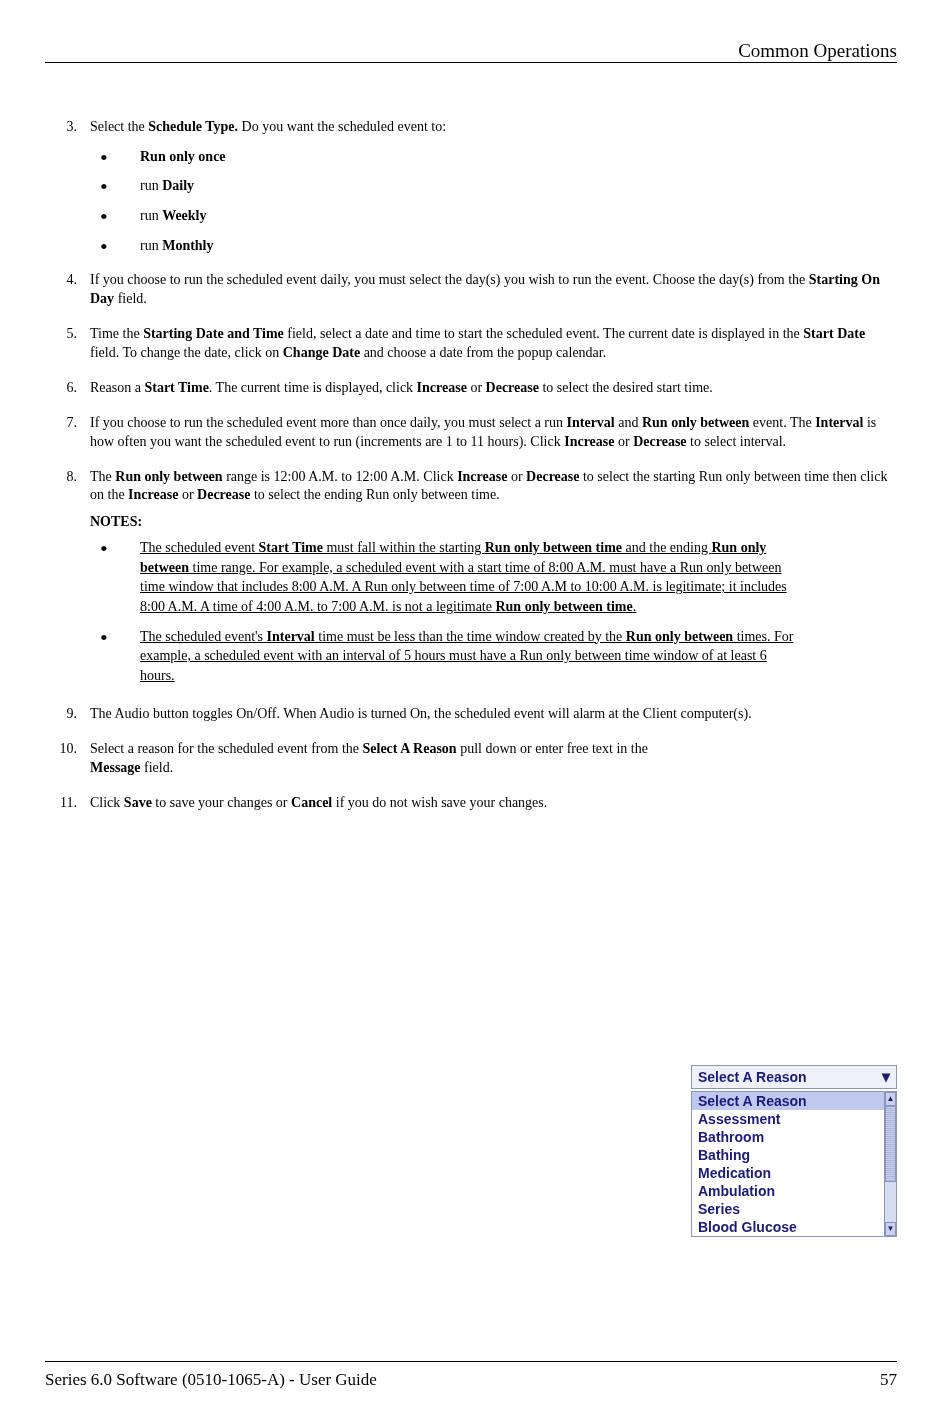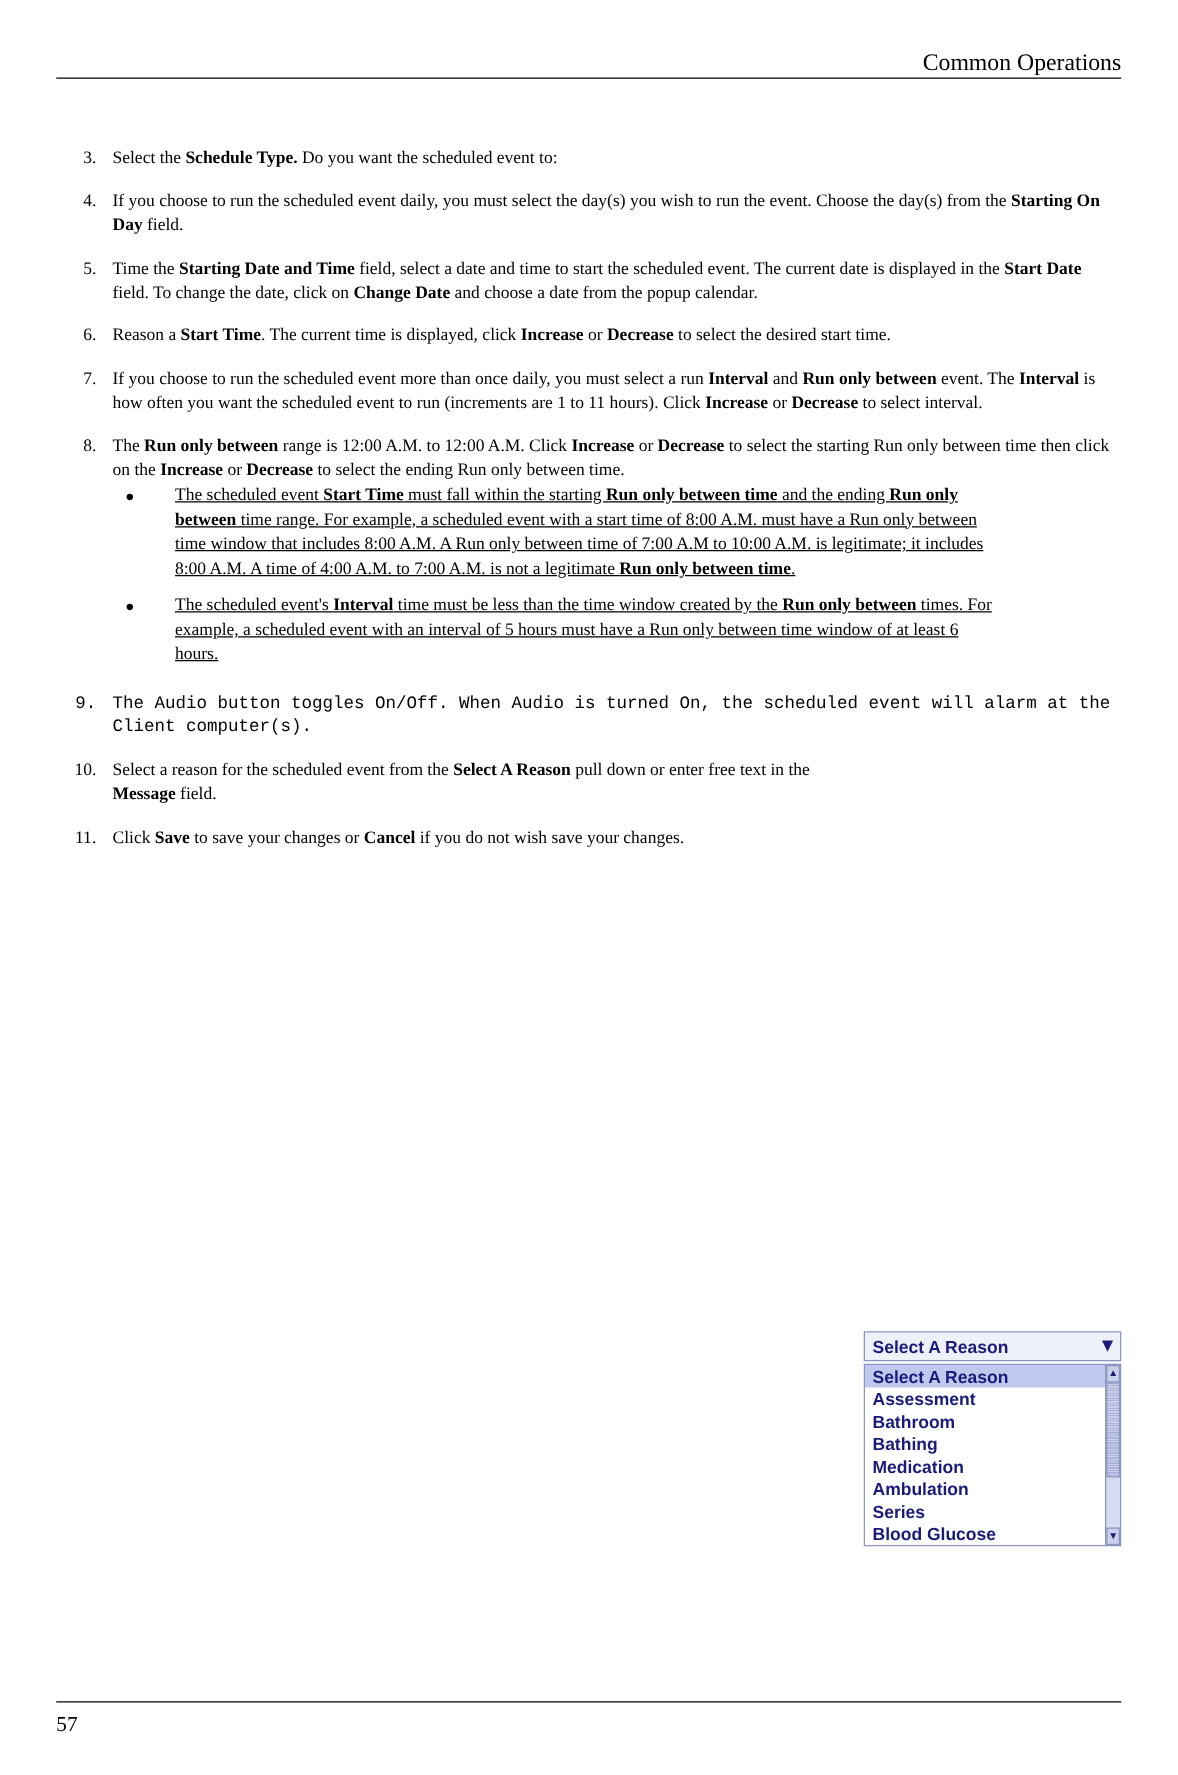--- a/index.html
+++ b/index.html
@@ -185,51 +185,58 @@
 <div class="header-right">Common Operations</div>
 <hr class="header-rule">
 
 <div class="content">
   <ol class="main-list">
 
     <li>
       <span>
         <span>Select the </span><b>Schedule Type.</b><span> Do you want the scheduled event to:</span>
       </span>
+      <ul class="bullet-list">
+        <li><span></span><b>Run only once</b></li>
+        <li><span>run </span><b>Daily</b></li>
+        <li><span>run </span><b>Weekly</b></li>
+        <li><span>run </span><b>Monthly</b></li>
+      </ul>
     </li>
 
     <li>
       <span>If you choose to run the scheduled event daily, you must select the day(s) you wish to run the event. Choose the day(s) from the </span><b>Starting On Day</b><span> field.</span>
     </li>
 
     <li>
       <span>Time the </span><b>Starting Date and Time</b><span> field, select a date and time to start the scheduled event. The current date is displayed in the </span><b>Start Date</b><span> field. To change the date, click on </span><b>Change Date</b><span> and choose a date from the popup calendar.</span>
     </li>
 
     <li>
       <span>Reason a </span><b>Start Time</b><span>. The current time is displayed, click </span><b>Increase</b><span> or </span><b>Decrease</b><span> to select the desired start time.</span>
     </li>
 
     <li>
       <span>If you choose to run the scheduled event more than once daily, you must select a run </span><b>Interval</b><span> and </span><b>Run only between</b><span> event. The </span><b>Interval</b><span> is how often you want the scheduled event to run (increments are 1 to 11 hours). Click </span><b>Increase</b><span> or </span><b>Decrease</b><span> to select interval.</span>
     </li>
 
     <li>
       <span>The </span><b>Run only between</b><span> range is 12:00 A.M. to 12:00 A.M. Click </span><b>Increase</b><span> or </span><b>Decrease</b><span> to select the starting Run only between time then click on the </span><b>Increase</b><span> or </span><b>Decrease</b><span> to select the ending Run only between time.</span>
+      <div class="notes-label"><b>NOTES</b><span>:</span></div>
       <ul class="notes-list">
         <li>
           <span>The scheduled event </span><b>Start Time</b><span> must fall within the starting </span><b>Run only between time</b><span> and the ending </span><b>Run only between</b><span> time range. For example, a scheduled event with a start time of 8:00 A.M. must have a Run only between time window that includes 8:00 A.M. A Run only between time of 7:00 A.M to 10:00 A.M. is legitimate; it includes 8:00 A.M. A time of 4:00 A.M. to 7:00 A.M. is not a legitimate </span><b>Run only between time</b><span>.</span>
         </li>
         <li>
           <span>The scheduled event's </span><b>Interval</b><span> time must be less than the time window created by the </span><b>Run only between</b><span> times. For example, a scheduled event with an interval of 5 hours must have a Run only between time window of at least 6 hours.</span>
         </li>
       </ul>
     </li>
 
-    <li style="margin-top:20px;font-family:Liberation Mono, monospace;">
+    <li style="margin-top:20px;">
       <span>The Audio button toggles On/Off. When Audio is turned On, the scheduled event will alarm at the Client computer(s).</span>
     </li>
 
     <li class="with-dropdown">
       <span>Select a reason for the scheduled event from the </span><b>Select A Reason</b><span> pull down or enter free text in the </span><b>Message</b><span> field.</span>
     </li>
 
     <li class="with-dropdown">
       <span>Click </span><b>Save</b><span> to save your changes or </span><b>Cancel</b><span> if you do not wish save your changes.</span>
     </li>
@@ -259,15 +266,16 @@
         <div class="scroll-btn">▼</div>
       </div>
     </div>
   </div>
 
 </div>
 
 <div class="footer">
   <hr class="footer-rule">
   <div class="footer-row">
+    <span>Series 6.0 Software (0510-1065-A) - User Guide</span>
     <span>57</span>
   </div>
 </div>
 
 </body></html>

